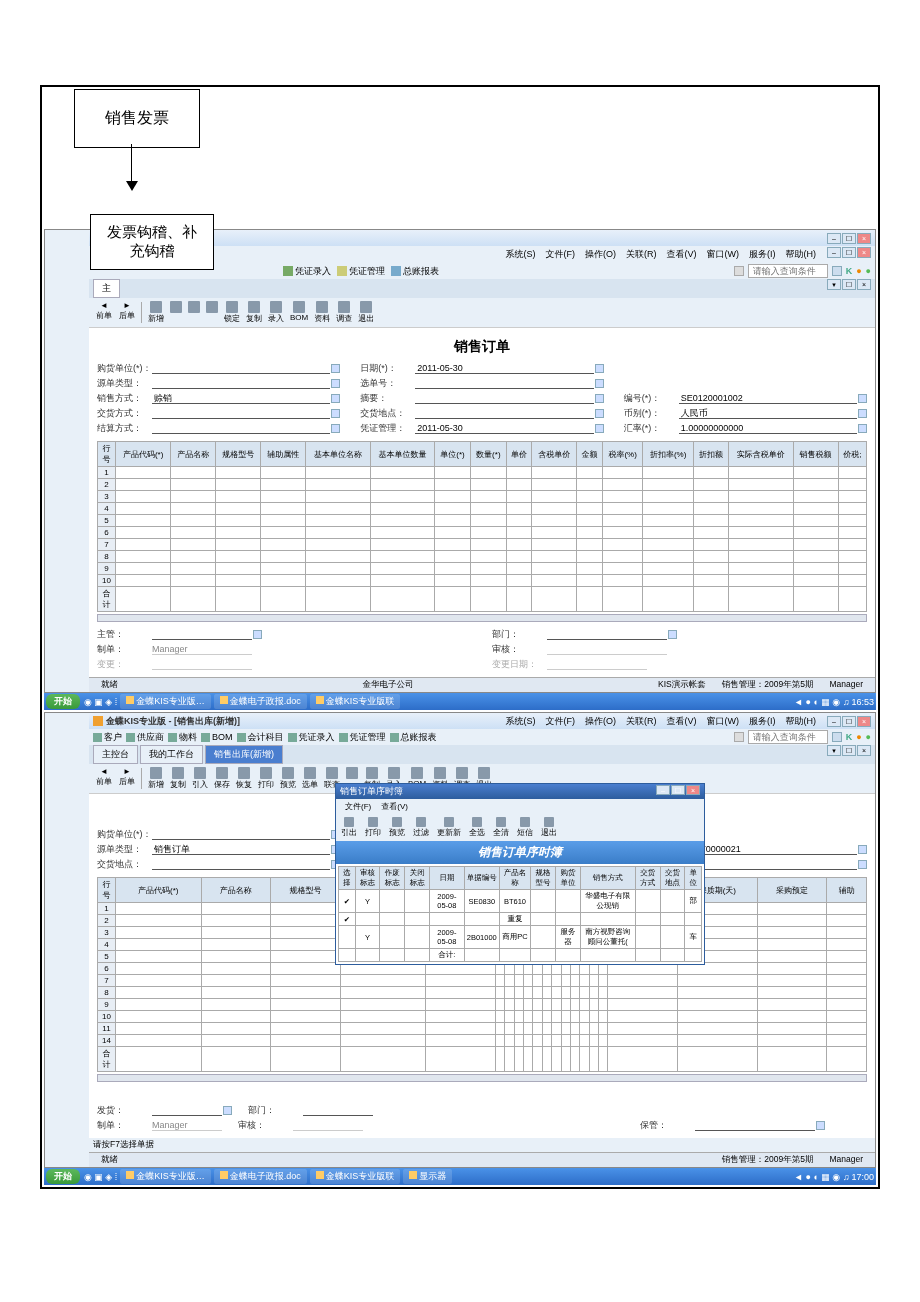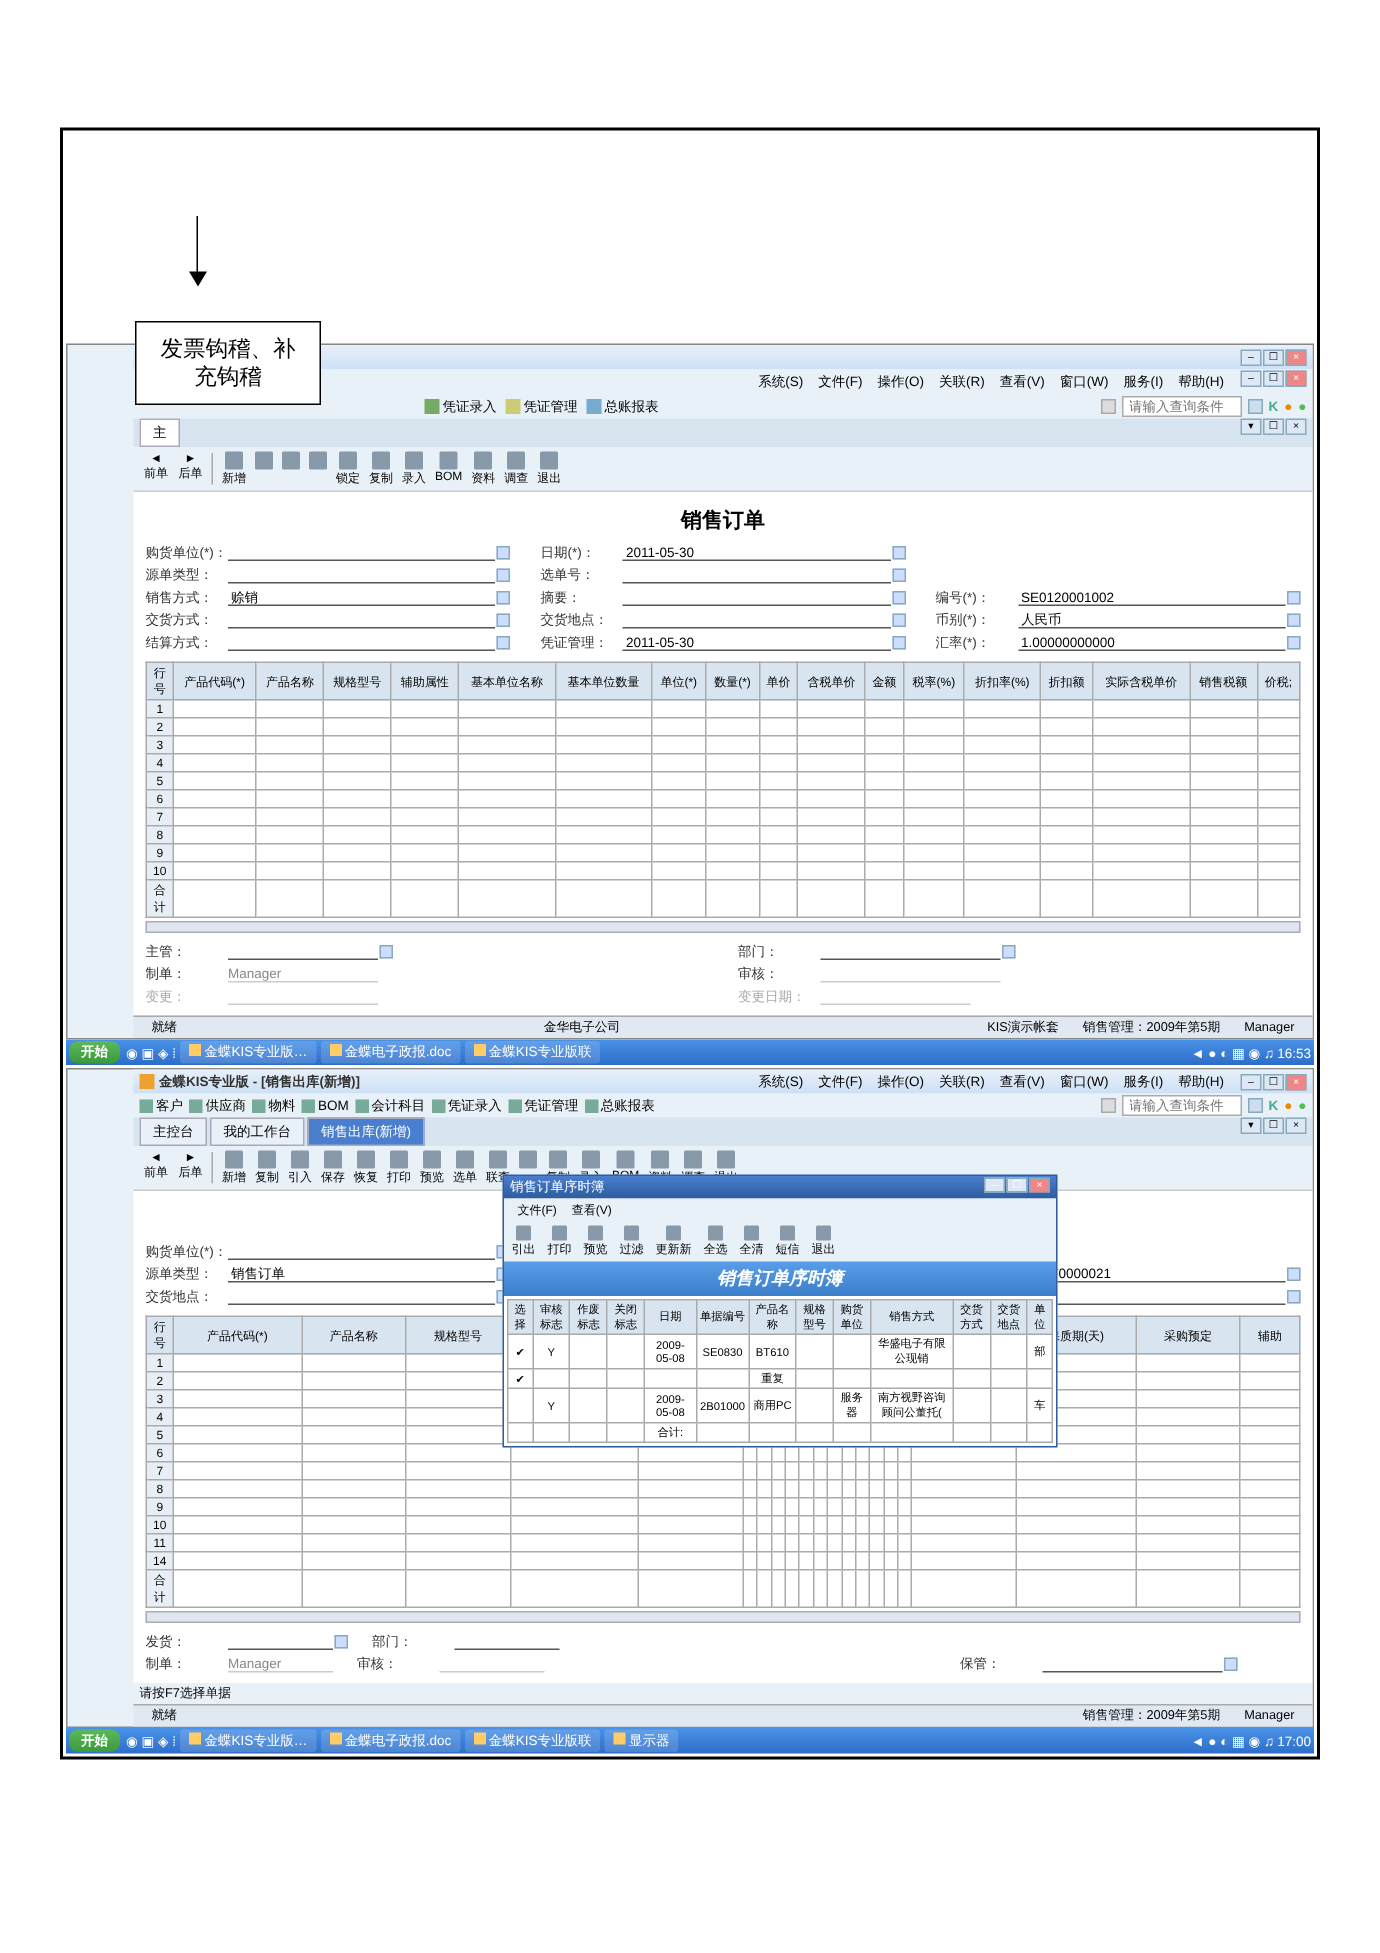--- a/index.html
+++ b/index.html
@@ -89,20 +89,23 @@
     .modal-title { background: linear-gradient(#4a7ecf, #2d5d9d); color: #fff; padding: 1px 4px; font-size: 9px; display: flex; }
     .modal-title .win-controls .win-btn { height: 10px; }
     .modal-body { background: #fff; padding: 2px; }
     .modal-toolbar { display: flex; padding: 2px; font-size: 8px; gap: 2px; }
   </style>
 </head>
 <body>
 
 <div class="outer-frame">
 <div class="callout-container">
+  <div class="callout-box">
+    <span>销售发票</span>
+  </div>
   <div class="callout-arrow"></div>
   <div class="callout-arrowhead"></div>
 </div>
 
 <div class="callout2-container">
   <div class="callout2-box">
     <div>发票钩稽、补</div>
     <div>充钩稽</div>
   </div>
 </div>
@@ -1136,21 +1139,21 @@
               <td></td>
               <td></td>
               <td></td>
             </tr>
           </tbody>
     </table>
     <div style="display:flex;padding:2px 0">
           <div style="flex:1;height:8px;background:#e0e6ee;border:1px solid #aab"></div>
         </div>
 
-    <div class="form-3col" style="margin-top:4px">
+    <div class="form-3col" style="margin-top:20px">
       <div class="form-col">
         <div class="form-row">
               <span class="form-label">发货：</span>
               <input class="form-input" style="width: 70px;">
               <span class="dd-btn"></span>
         <span class="form-label" style="margin-left:16px">部门：</span>
               <input class="form-input" style="width: 70px;">
             </div>
         <div class="form-row">
               <span class="form-label">制单：</span>

